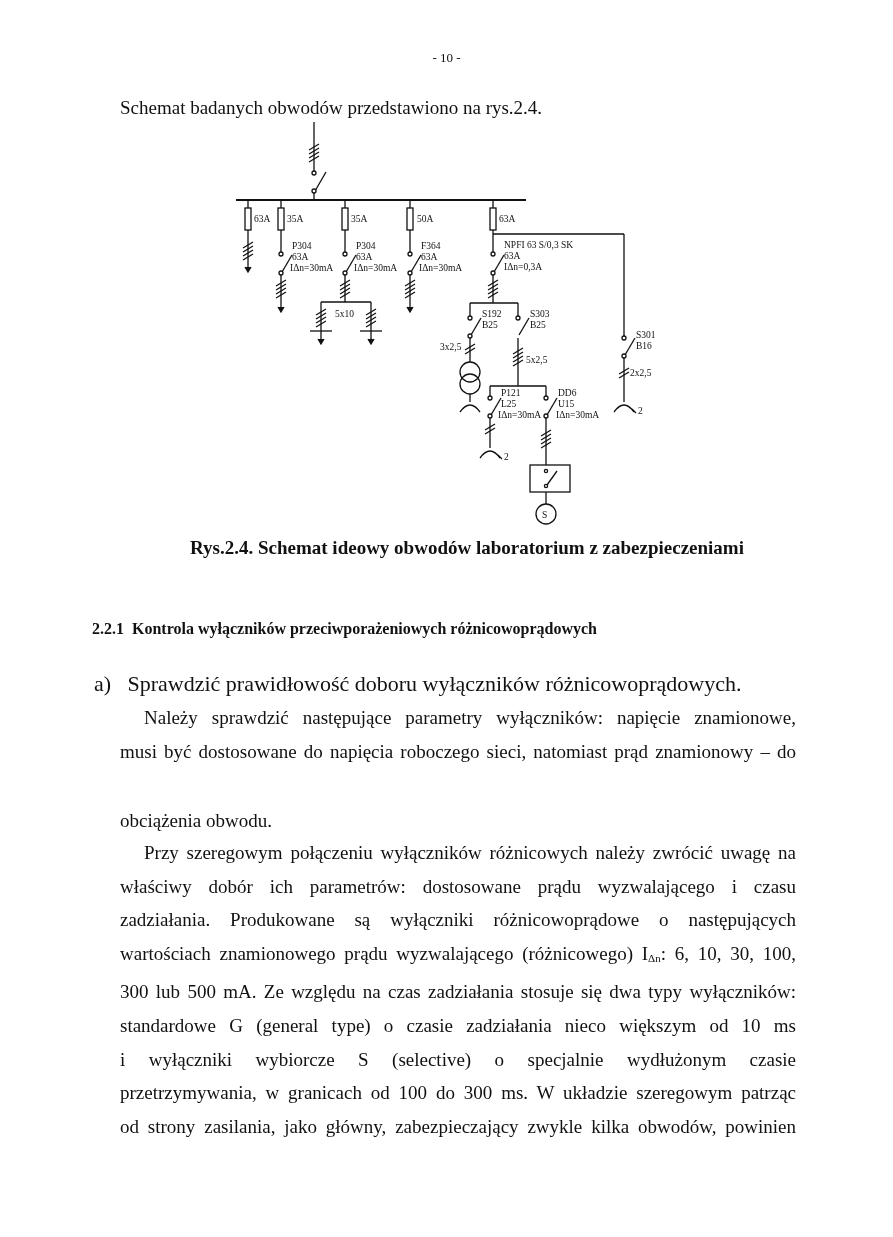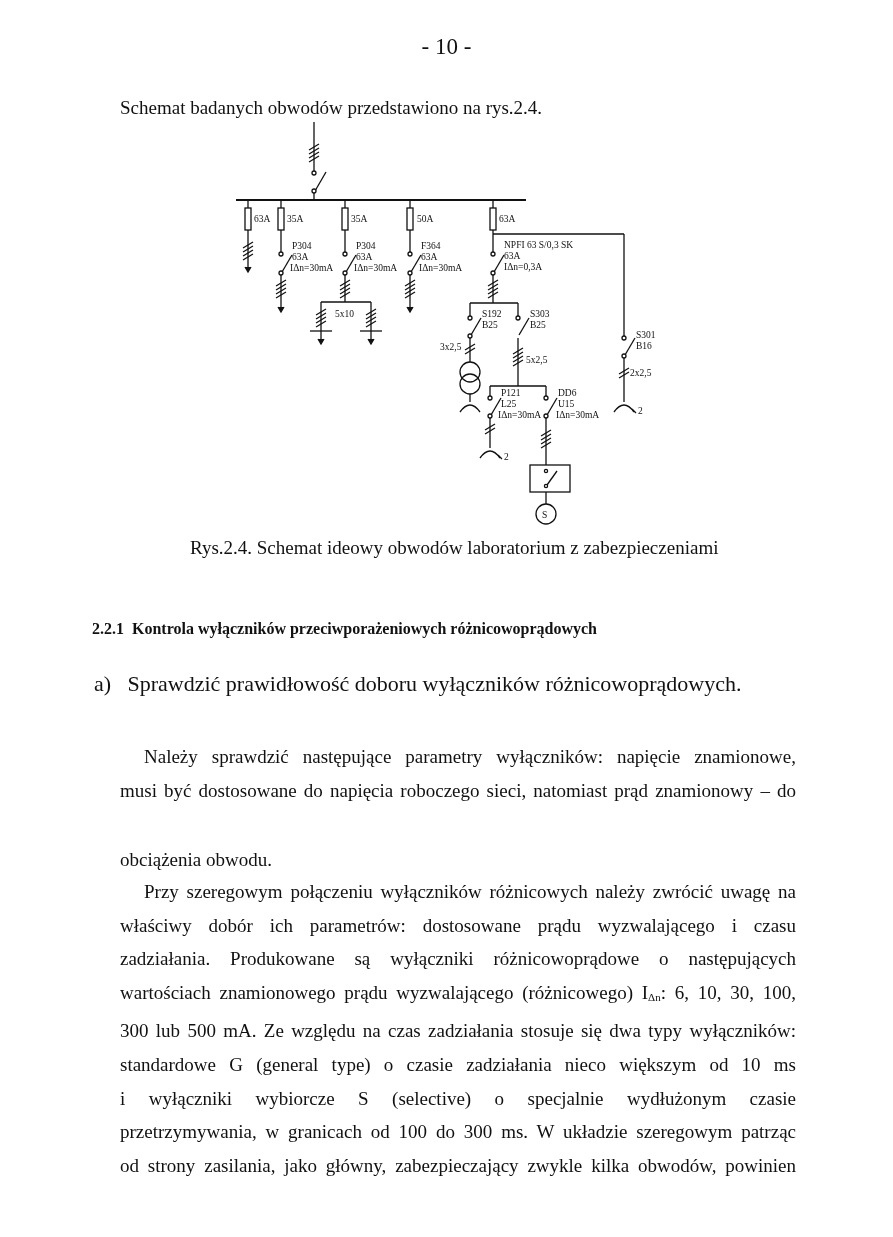--- a/index.html
+++ b/index.html
@@ -1,32 +1,32 @@
 <!DOCTYPE html>
 <html><head>
 <meta charset="utf-8">
 <style>
   html, body { margin: 0; padding: 0; background: #ffffff; }
   body { width: 893px; height: 1237px; position: relative; overflow: hidden;
          font-family: "Liberation Serif", serif; color: #111; }
-  .page-number { position: absolute; top: 34px; left: 0; width: 893px; text-align: center;
-                 font-size: 23px; box-sizing: border-box; }
+  .page-number { position: absolute; top: 50px; left: 0; width: 893px; text-align: center;
+                 font-size: 13px; box-sizing: border-box; }
   .intro { position: absolute; top: 88px; left: 120px; font-size: 19px; margin-top: 9px; }
   .diagram { position: absolute; left: 228px; top: 110px; width: 440px; height: 420px; }
   .diagram svg { width: 440px; height: 420px; display: block; }
   .diagram text { font-family: "Liberation Serif", serif; font-size: 9.5px; fill: #111; }
-  .caption { position: absolute; top: 537px; left: 190px; font-size: 19px; }
+  .caption { position: absolute; top: 537px; left: 190px; font-size: 19px; font-weight: bold; }
   .section-heading { position: absolute; top: 620px; left: 92px; font-size: 16px; font-weight: bold; }
   .item-a { position: absolute; top: 671px; left: 94px; font-size: 22px; }
   .item-a .marker { display: inline-block; width: 28px; }
   .para { position: absolute; left: 120px; width: 676px; font-size: 19px; line-height: 33.6px;
           text-align: justify; }
   .para .line { display: block; text-align: justify; text-align-last: justify; white-space: nowrap; }
   .para .line.last { text-align-last: left; margin-top: 36px; }
-  .para .indent { padding-left: 24px; margin-top: 39px; }
+  .para .indent { padding-left: 24px; }
   .p1 { top: 701px; }
   .p2 { top: 836px; }
   sub.idx { font-size: 11px; vertical-align: -2px; }
 </style>
 </head>
 <body>
 
 <div class="page-number">- 10 -</div>
 <div class="intro">Schemat badanych obwodów przedstawiono na rys.2.4.</div>
 

